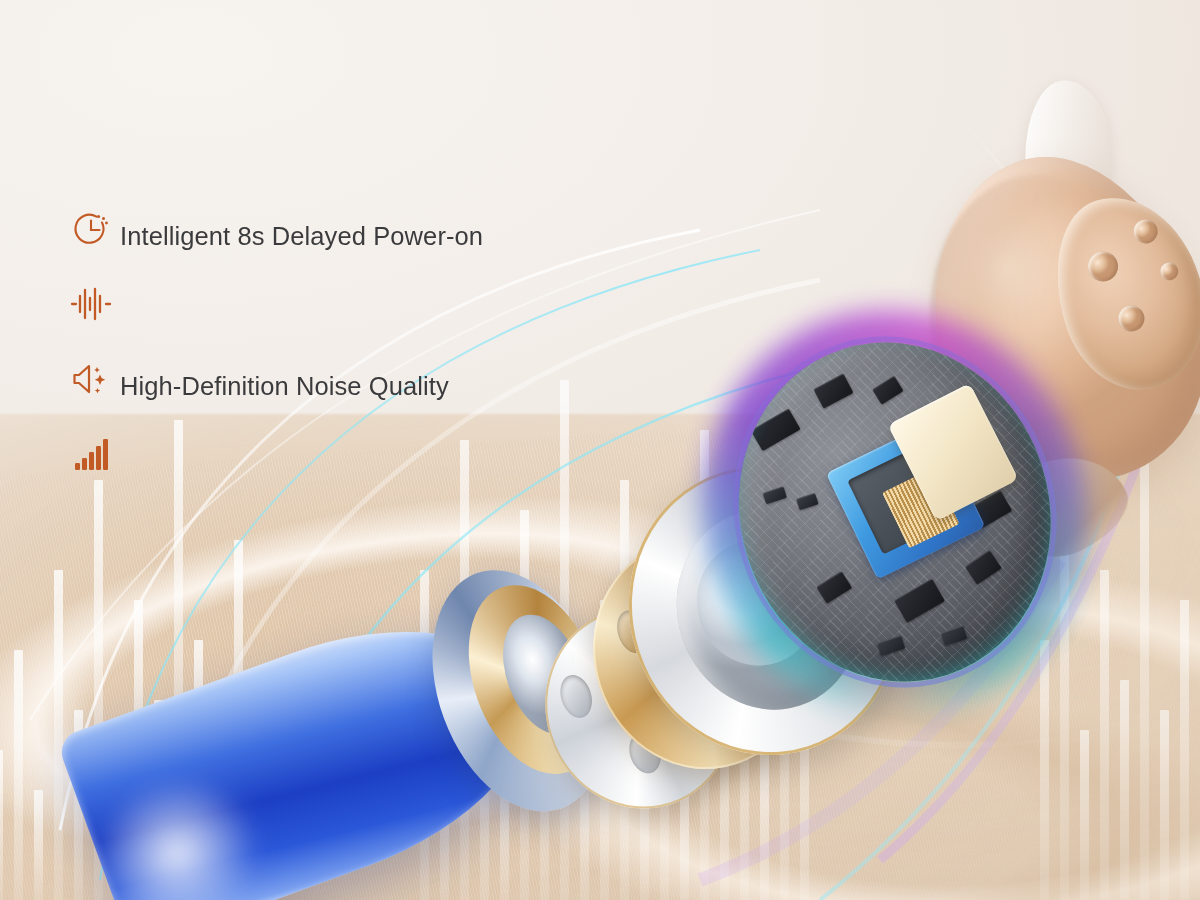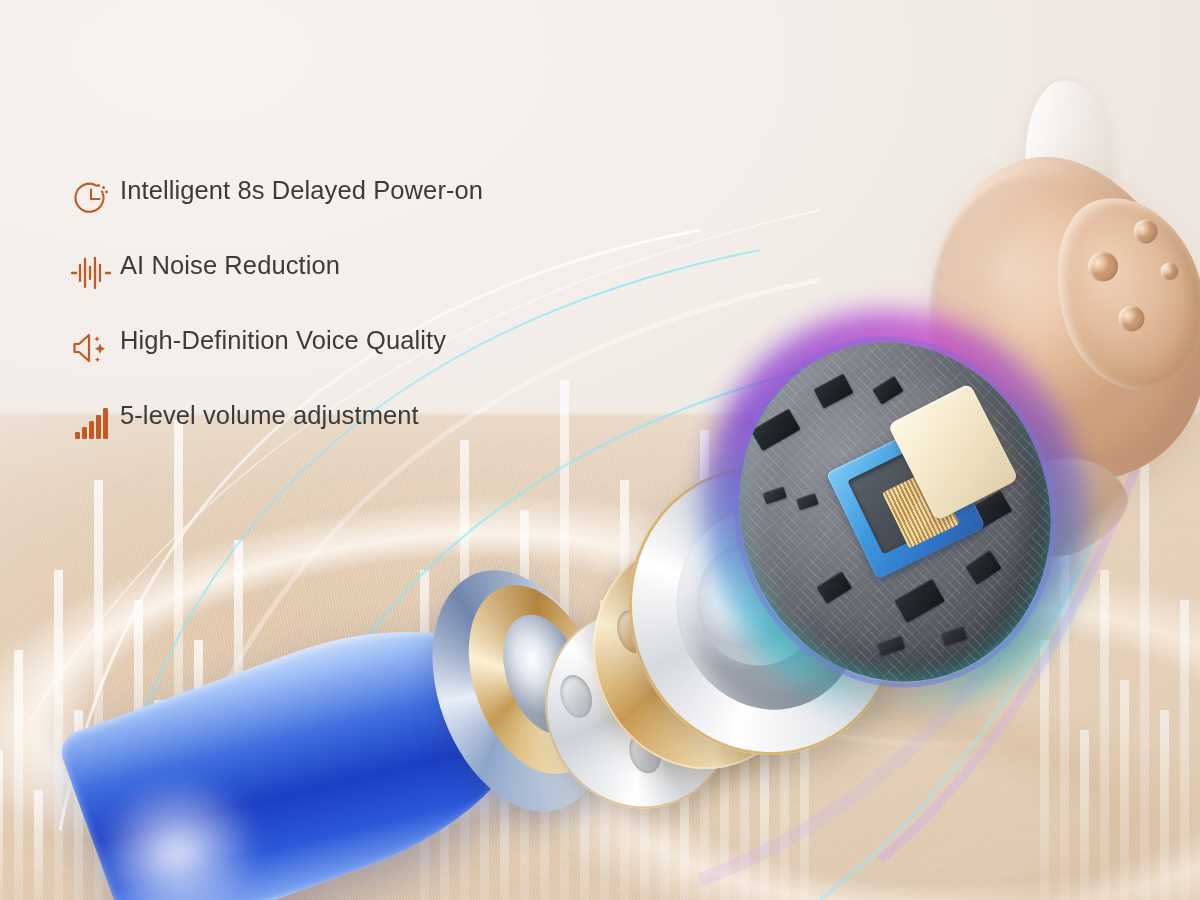--- a/index.html
+++ b/index.html
@@ -46,21 +46,21 @@
 
   
   .arcs{position:absolute;inset:0;pointer-events:none;}
 
   
   .title{position:absolute;left:78px;top:74px;width:1040px;
     font-size:60px;font-weight:bold;letter-spacing:-.5px;line-height:1.05;
     color:#c25a26;white-space:nowrap;
     text-shadow:0 1px 0 rgba(255,255,255,.5);}
   .features{position:absolute;left:62px;top:176px;width:640px;}
-  .feature{display:flex;align-items:flex-start;height:75px;}
+  .feature{display:flex;align-items:flex-end;height:75px;}
   .f-icon{width:58px;min-width:58px;height:44px;display:flex;align-items:center;justify-content:center;}
   .f-label{font-size:25.5px;color:#3b3b3d;letter-spacing:.1px;white-space:nowrap;}
 
   
   .art{position:absolute;inset:0;pointer-events:none;}
 
   
   .shell{position:absolute;left:920px;top:118px;width:300px;height:430px;transform:rotate(-17deg);}
   .shell-body{position:absolute;left:18px;top:36px;width:262px;height:330px;border-radius:52% 48% 46% 54%/58% 60% 40% 42%;
     background:
@@ -331,43 +331,41 @@
         <svg width="44" height="40" viewBox="0 0 44 40" stroke="#c25a26" stroke-width="2.3" stroke-linecap="round">
           <path d="M3 20h4"></path>
           <path d="M11 12v16"></path>
           <path d="M16 6v28"></path>
           <path d="M21 14v12"></path>
           <path d="M26 5v30"></path>
           <path d="M31 12v16"></path>
           <path d="M37 20h4"></path>
         </svg>
       </span>
-      <span class="f-label">AI Noise Reduction</span>
     </div>
 
     <div class="feature">
       <span class="f-icon">
         <svg width="42" height="40" viewBox="0 0 42 40" fill="none" stroke="#c25a26" stroke-width="2.2" stroke-linejoin="round" stroke-linecap="round">
           <path d="M19 7 L9 16 H4.5 v8 H9 l10 9 Z"></path>
           <path d="M30 15.5 l1.6 3.6 3.6 1.6 -3.6 1.6 -1.6 3.6 -1.6 -3.6 -3.6 -1.6 3.6 -1.6 Z" fill="#c25a26" stroke="none"></path>
           <path d="M27 8 l.9 2 2 .9 -2 .9 -.9 2 -.9 -2 -2 -.9 2 -.9 Z" fill="#c25a26" stroke="none"></path>
           <path d="M27.5 29 l.8 1.8 1.8 .8 -1.8 .8 -.8 1.8 -.8 -1.8 -1.8 -.8 1.8 -.8 Z" fill="#c25a26" stroke="none"></path>
         </svg>
       </span>
-      <span class="f-label">High-Definition Voice Quality</span>
+      <span class="f-label">High-Definition Noise Quality</span>
     </div>
 
 
     <div class="feature">
       <span class="f-icon">
         <svg width="38" height="36" viewBox="0 0 38 36" fill="#c25a26">
           <rect x="3" y="27" width="5" height="7" rx="1.2"></rect>
           <rect x="10" y="22" width="5" height="12" rx="1.2"></rect>
           <rect x="17" y="16" width="5" height="18" rx="1.2"></rect>
           <rect x="24" y="10" width="5" height="24" rx="1.2"></rect>
           <rect x="31" y="3" width="5" height="31" rx="1.2"></rect>
         </svg>
       </span>
-      <span class="f-label">5-level volume adjustment</span>
     </div>
 
   </div>
 </div>
 
 </body></html>

